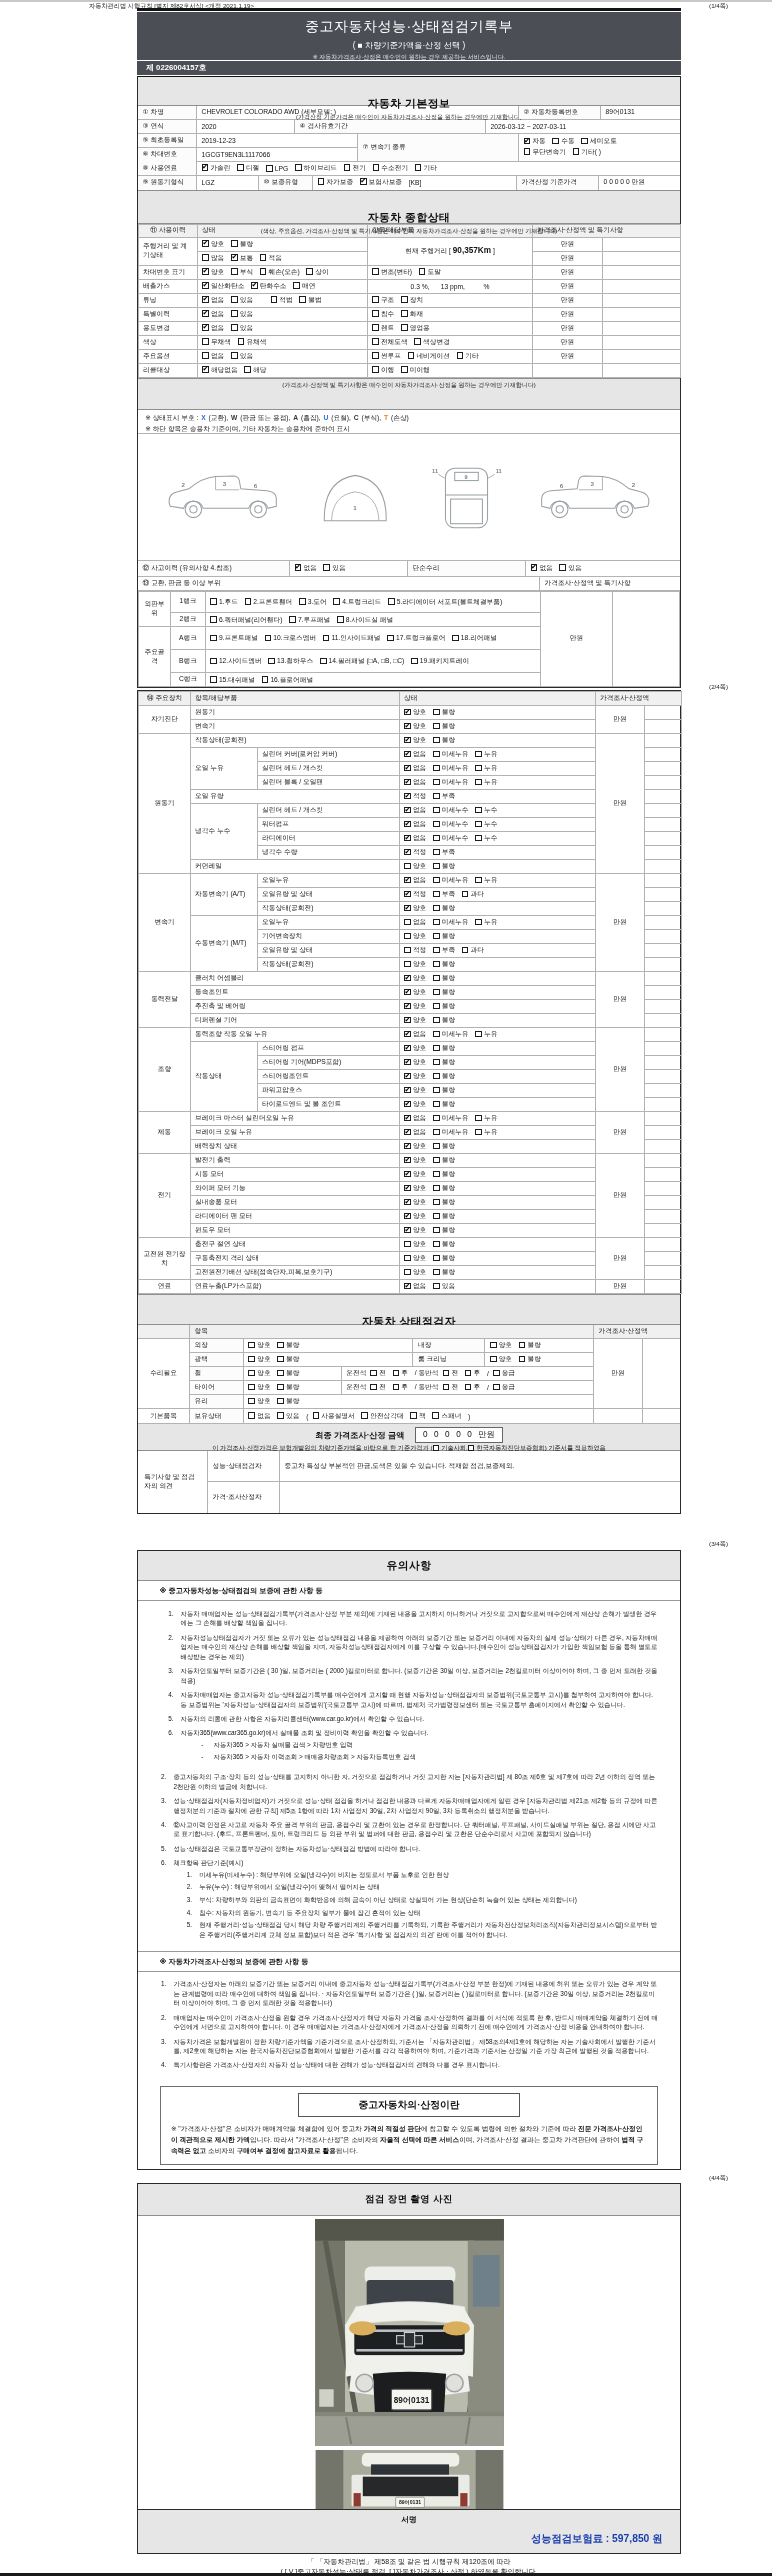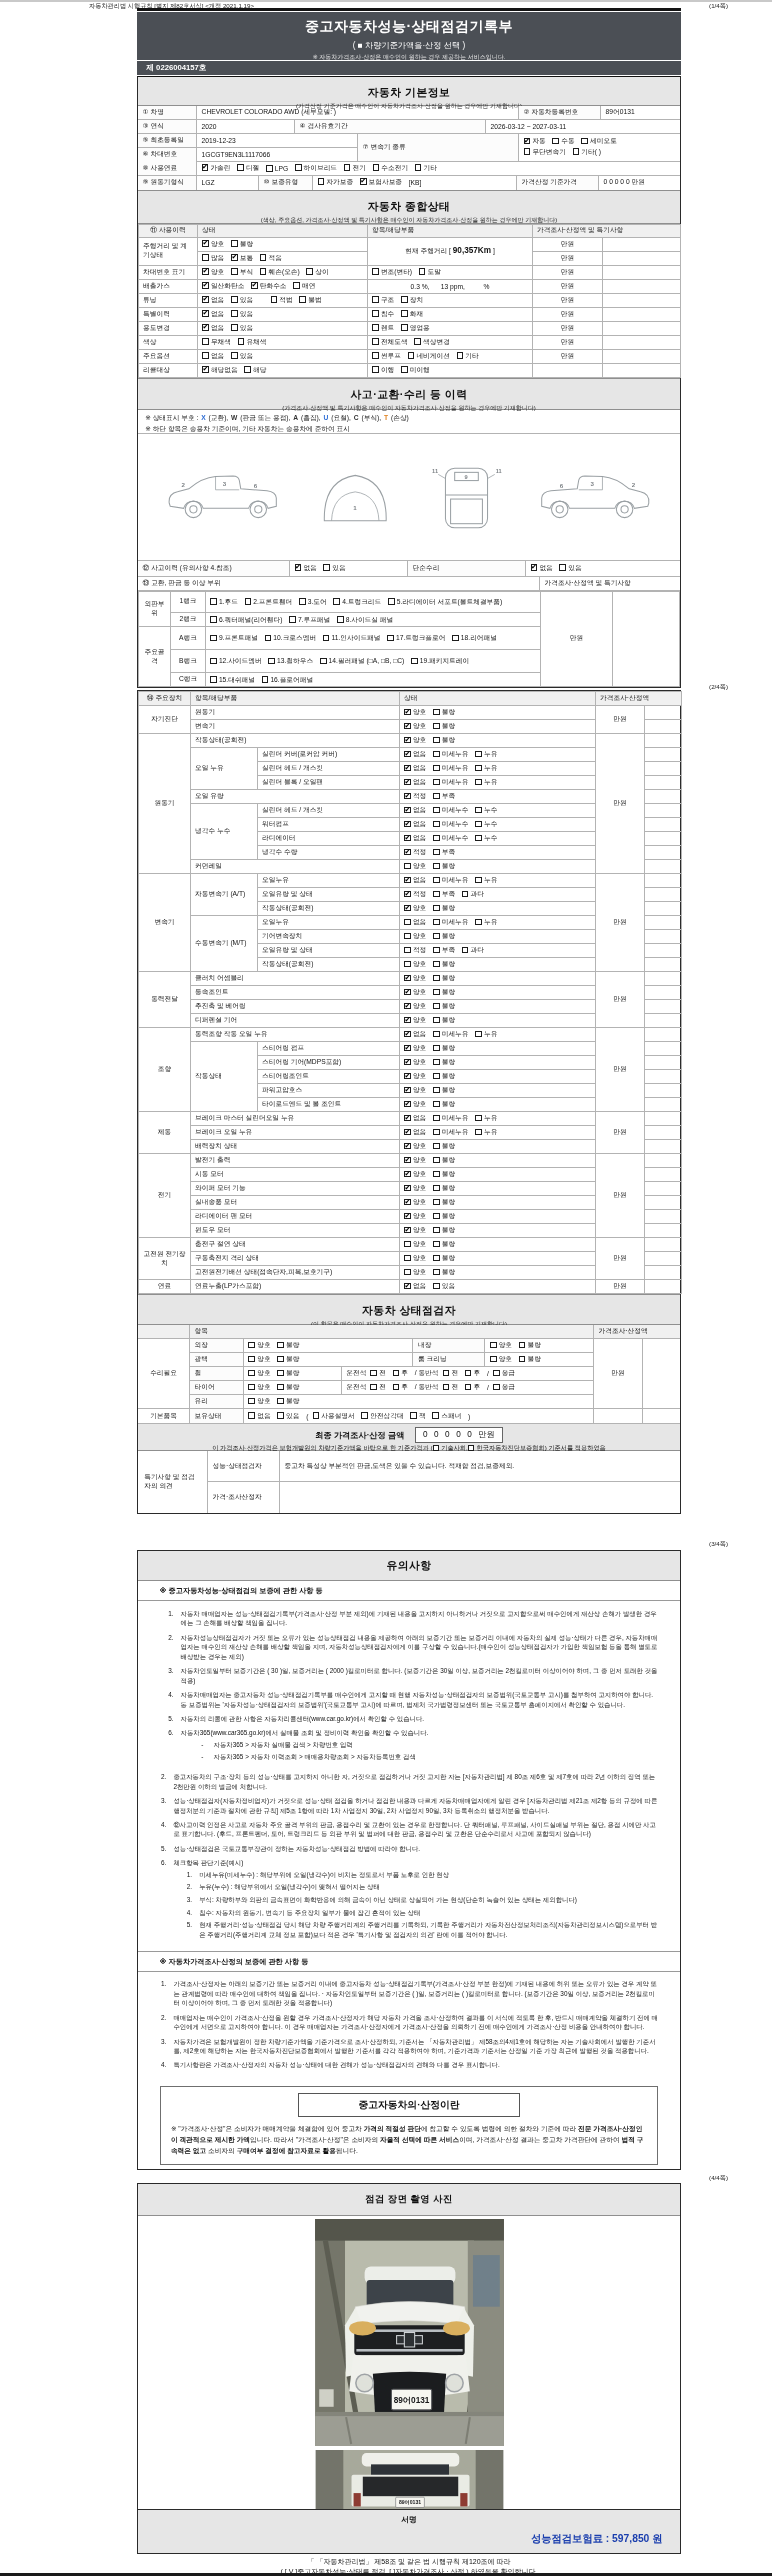--- a/index.html
+++ b/index.html
@@ -6,28 +6,28 @@
   body{width:773px;height:2576px;background:#fff;font-family:"Liberation Sans","DejaVu Sans",sans-serif;color:#111;position:relative}
   .page{position:absolute;inset:0;overflow:hidden}
   .topstrip{position:absolute;top:0;left:0;width:773px;height:1.5px;background:#c9c9c9}
   .botstrip{position:absolute;top:2573px;left:0;width:773px;height:3.1px;background:#1a1a1a}
   .headrow{position:absolute;top:2.1px;left:89px;width:639px;display:flex;justify-content:space-between;font-size:6.2px;color:#222}
   .pagemark{position:absolute;right:45px;font-size:6.2px;color:#222}
   .doc{position:absolute;left:137px;width:544px}
   
   .bar-black{height:2.6px;background:#141414;margin-bottom:1.5px}
   .title-box{background:#4b4f55;color:#fff;height:48px;text-align:center;padding-top:6.2px}
-  .title-box .t{font-size:14px;font-weight:bold;letter-spacing:0.5px}
+  .title-box .t{font-size:14px;font-weight:normal;letter-spacing:0.5px}
   .title-box .s{font-size:8.2px;margin-top:3.1px}
   .title-box .n{font-size:6px;margin-top:2.1px;color:#e8e8e8}
   .docno{background:#4b4f55;color:#fff;height:13.4px;line-height:13.4px;padding-left:9.3px;font-weight:bold;font-size:7.7px;margin-top:1px}
   
   .obox{border:1px solid #2a2a2a;background:#fff}
   .sechead{background:#e6e6e6;text-align:center;border-bottom:0.5px solid #8f8f8f}
-  .sechead .t{font-size:10.8px;font-weight:bold;padding-top:9px;letter-spacing:0.5px}
+  .sechead .t{font-size:10.8px;font-weight:bold;padding-top:20px;letter-spacing:0.5px}
   .sechead .s{font-size:6px;margin-top:2.1px;color:#1c1c1c}
   
   .frow{display:flex;border-bottom:0.5px solid #b3b3b3}
   .fc{border-right:0.5px solid #b3b3b3;padding:0 4.6px;display:flex;align-items:center;font-size:6.7px;overflow:hidden;white-space:nowrap}
   .fc:last-child{border-right:none}
   .lab{background:#fcfcfc}
   .cen{justify-content:center;text-align:center}
   
   .cb{display:inline-block;width:6.7px;height:6.7px;border:1px solid #1d1d1d;background:#fff;position:relative;margin-right:2.1px;vertical-align:-1px;flex:none}
   .cb.on::after{content:"\2714";position:absolute;left:-0.5px;top:-3.1px;font-size:7.2px;font-weight:bold;color:#000}
@@ -237,21 +237,20 @@
               <td>리콜대상</td>
               <td><span class="cki"><span class="cb on"></span><span>해당없음</span></span><span class="cki"><span class="cb"></span><span>해당</span></span></td>
               <td><span class="cki"><span class="cb"></span><span>이행</span></span><span class="cki"><span class="cb"></span><span>미이행</span></span></td>
               <td></td>
               <td></td>
             </tr>
       </tbody>
         </table>
 
       <div class="sechead" style="height:32px;border-top:0.5px solid #8f8f8f">
-        <div class="t">사고·교환·수리 등 이력</div>
         <div class="s">(가격조사·산정액 및 특기사항은 매수인이 자동차가격조사·산정을 원하는 경우에만 기재합니다)</div>
       </div>
       <div class="legend">
         <div id="legend-line">※ 상태표시 부호 : <span class="sym" style="color: rgb(43, 107, 212);">X</span> (교환),  <span class="sym" style="color: rgb(51, 51, 51);">W</span> (판금 또는 용접),  <span class="sym" style="color: rgb(51, 51, 51);">A</span> (흠집),  <span class="sym" style="color: rgb(43, 107, 212);">U</span> (요철),  <span class="sym" style="color: rgb(51, 51, 51);">C</span> (부식),  <span class="sym" style="color: rgb(224, 130, 31);">T</span> (손상)</div>
         <div class="l2">※ 하단 항목은 승용차 기준이며, 기타 자동차는 승용차에 준하여 표시</div>
       </div>
 
       <div class="diagrams">
 
         <svg class="dsvg" width="121" height="67" viewBox="0 0 235 130">

